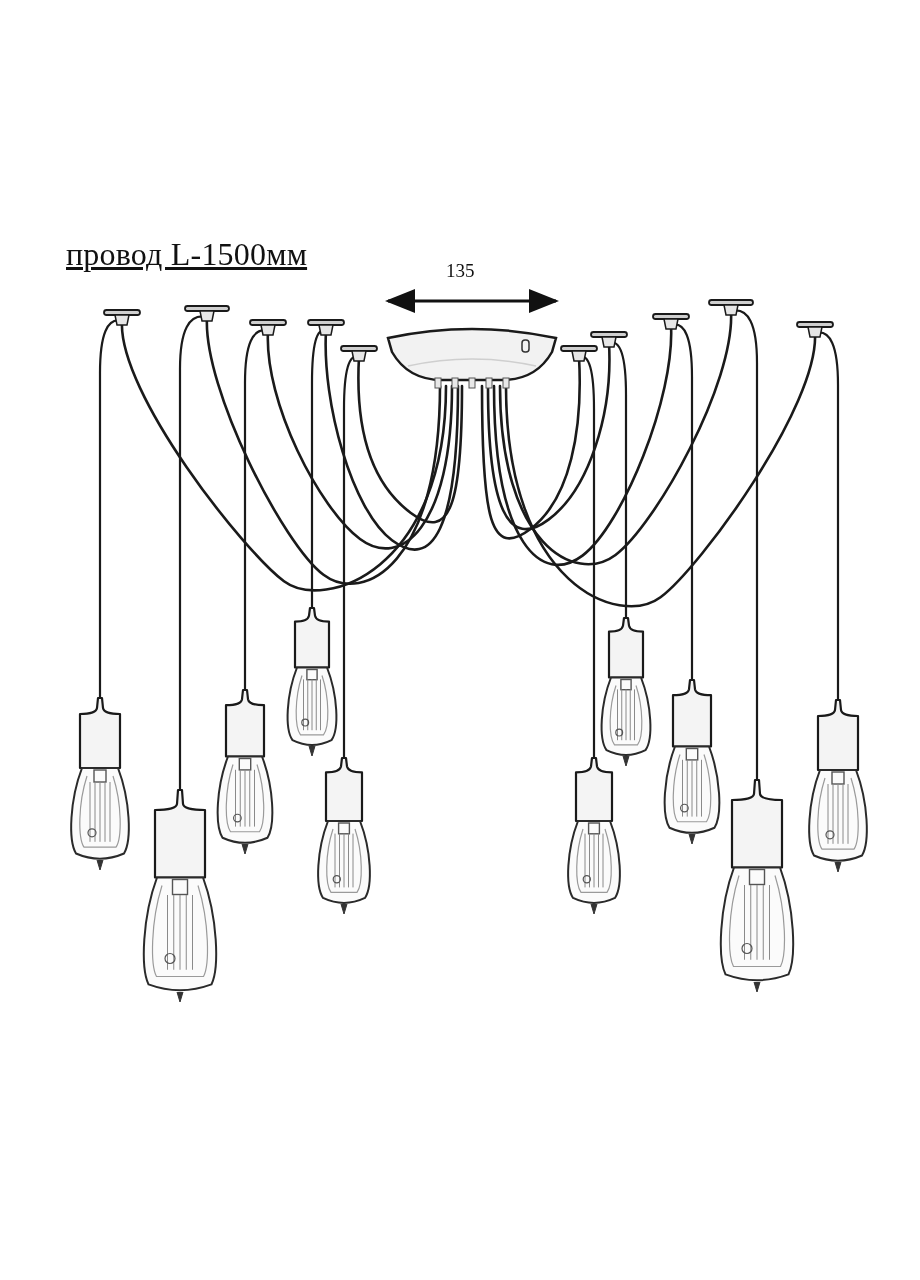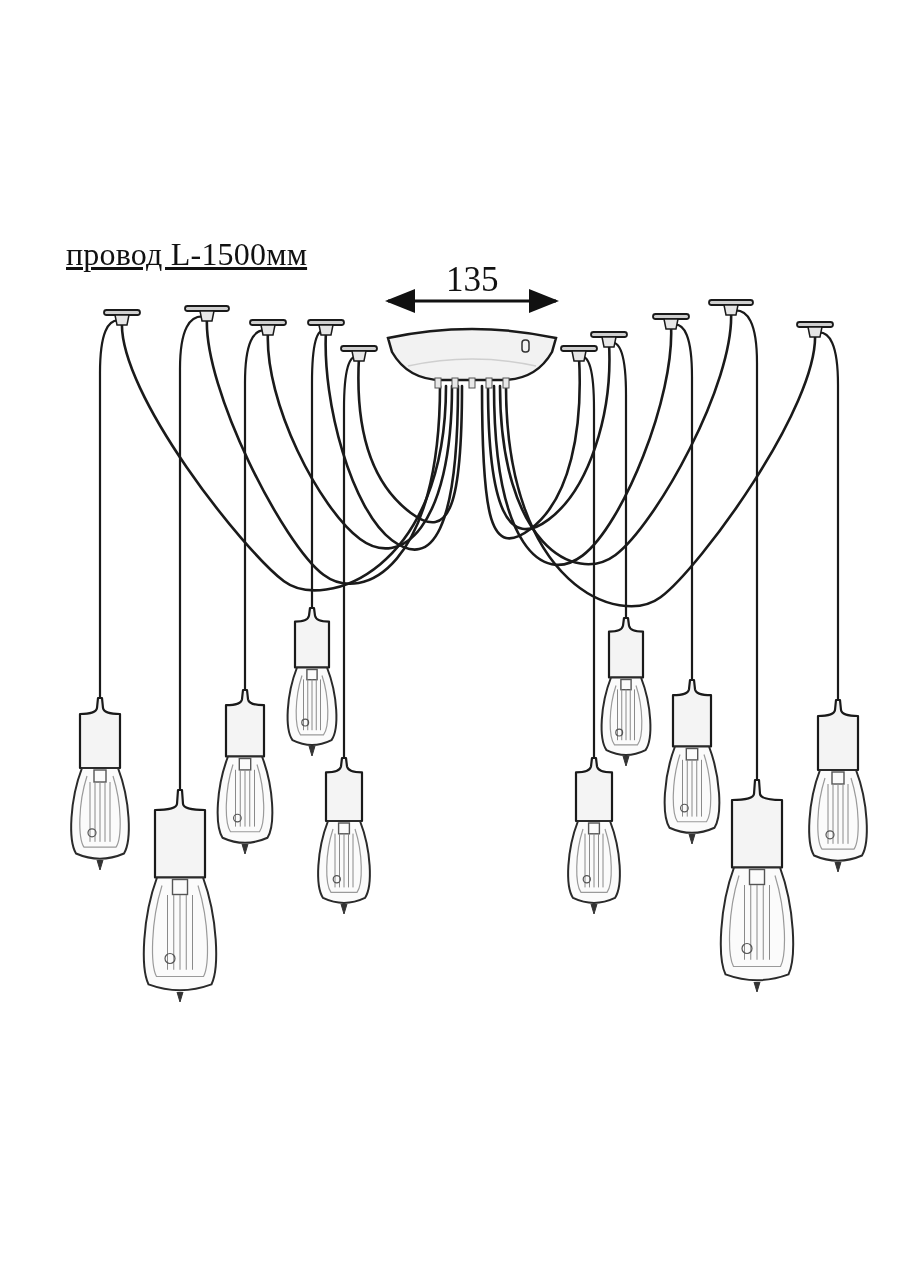--- a/index.html
+++ b/index.html
@@ -4,21 +4,21 @@
   <style>
     html, body { margin: 0; padding: 0; background: #ffffff; }
     body { width: 920px; height: 1280px; position: relative; overflow: hidden; }
     .label-text {
       position: absolute;
       font-family: "Liberation Serif", "DejaVu Serif", serif;
       color: #111111;
       white-space: nowrap;
     }
     #cable-label { left: 66px; top: 236px; font-size: 32px; letter-spacing: 0.2px; text-decoration: underline; }
-    #dim-label { left: 446px; top: 260px; font-size: 35px; }
+    #dim-label { left: 446px; top: 260px; font-size: 19px; }
     svg#drawing { position: absolute; left: 0; top: 0; }
   </style>
 </head>
 <body>
 
 <div class="label-text" id="cable-label">провод L-1500мм</div>
 <div class="label-text" id="dim-label">135</div>
 
 <svg id="drawing" width="920" height="1280" viewBox="0 0 920 1280" xmlns="http://www.w3.org/2000/svg">
   <defs>

